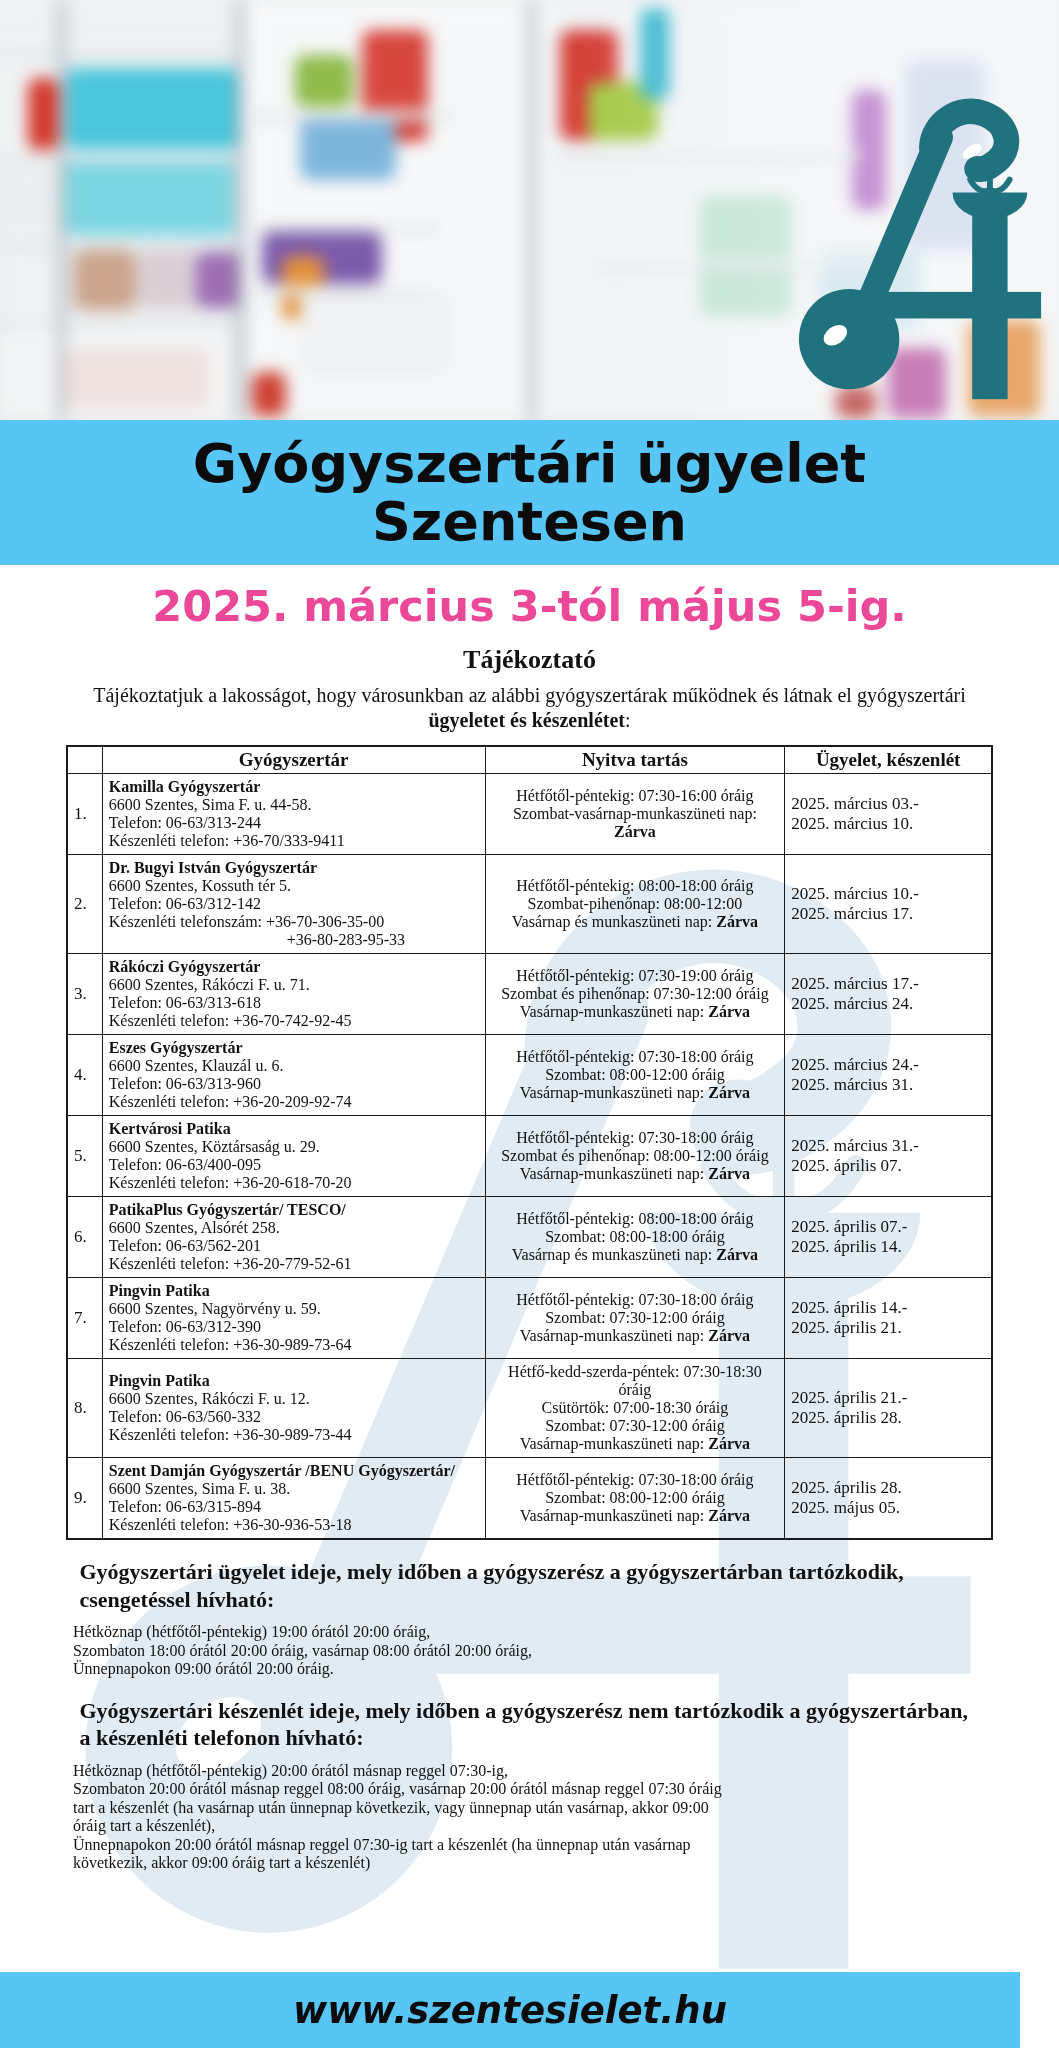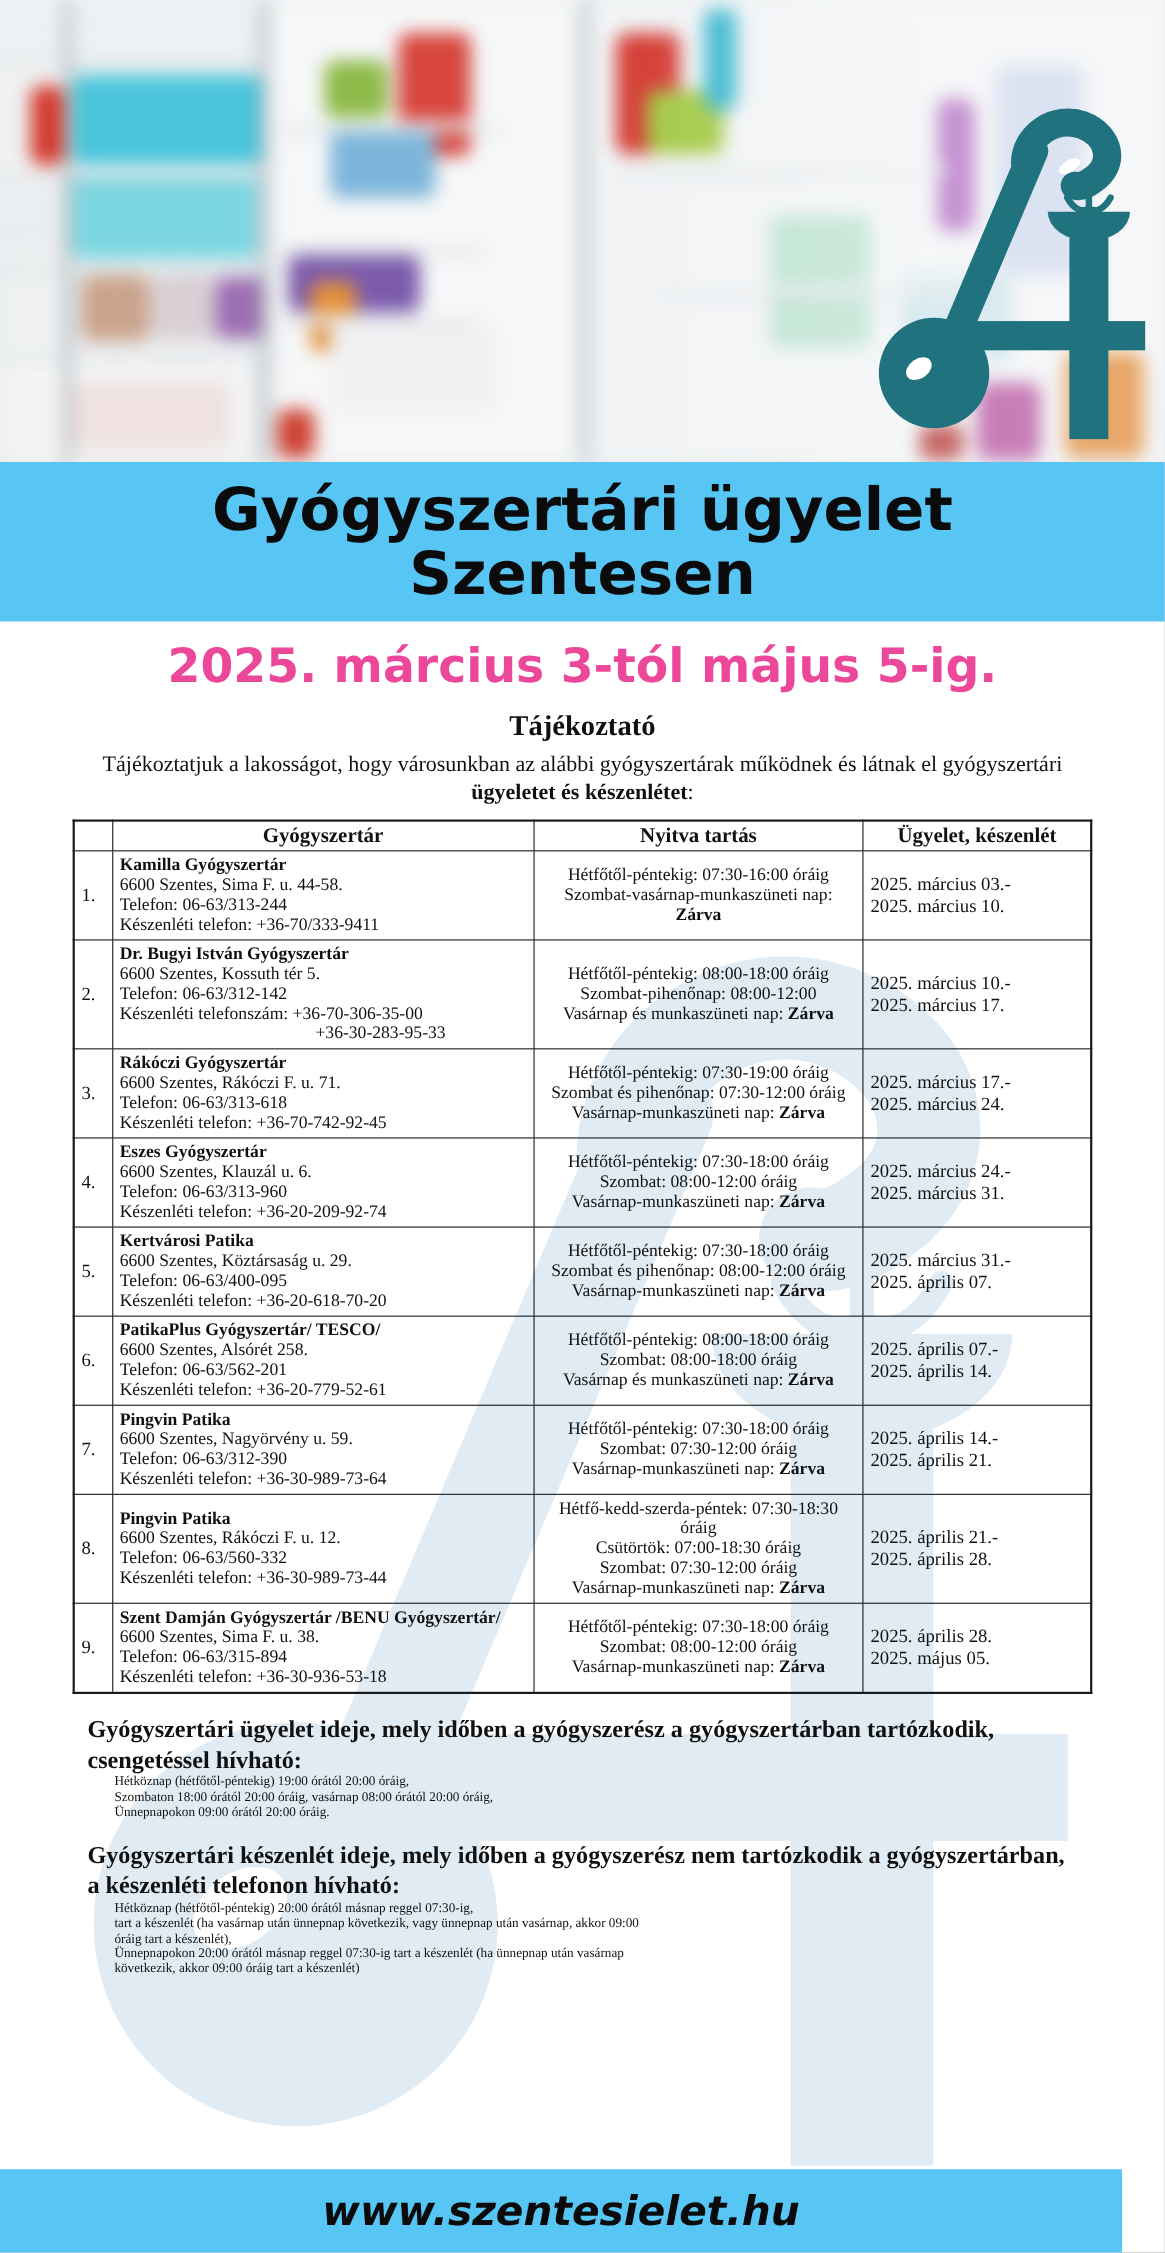--- a/index.html
+++ b/index.html
@@ -50,21 +50,21 @@
   td.c-pharm{vertical-align:top;text-align:left;padding-left:9px;}
   .ph-name{font-weight:bold;}
   .ph-line.indent{padding-left:178px;}
   td.c-hours{text-align:center;}
   td.c-duty{text-align:left;font-size:17px;line-height:20px;}
   
   .sec-heading{
     margin:18px auto 0;max-width:900px;text-align:left;
     font-weight:bold;font-size:22px;line-height:1.25;
   }
-  .sec-para{padding-left:104px;padding-right:60px;font-size:12px;line-height:1.16;}
+  .sec-para{margin-top:10px;padding-left:73px;padding-right:60px;font-size:16px;line-height:1.16;}
   
   .footer{
     position:absolute;left:0;top:1972px;width:1020px;height:76px;background:#57c6f5;
     display:flex;align-items:center;justify-content:center;z-index:2;
   }
   .footer .url{
     font-family:"DejaVu Sans", sans-serif;font-weight:800;font-style:italic;
     font-size:37px;color:#0b0b0b;text-decoration:none;
   }
 </style>
@@ -190,21 +190,21 @@
               <div>2025. március 10.</div>
             </td>
           </tr>
           <tr>
             <td class="c-num">2.</td>
             <td class="c-pharm">
               <div class="ph-name">Dr. Bugyi István Gyógyszertár</div>
               <div class="ph-line">6600 Szentes, Kossuth tér 5.</div>
               <div class="ph-line">Telefon: 06-63/312-142</div>
               <div class="ph-line">Készenléti telefonszám: +36-70-306-35-00</div>
-              <div class="ph-line indent">+36-30-283-95-33</div>
+              <div class="ph-line indent">+36-80-283-95-33</div>
             </td>
             <td class="c-hours">
               <div>Hétfőtől-péntekig: 08:00-18:00 óráig</div>
               <div>Szombat-pihenőnap: 08:00-12:00</div>
               <div>Vasárnap és munkaszüneti nap: <b>Zárva</b></div>
             </td>
             <td class="c-duty">
               <div>2025. március 10.-</div>
               <div>2025. március 17.</div>
             </td>
@@ -342,20 +342,21 @@
     <div class="sec-heading">Gyógyszertári ügyelet ideje, mely időben a gyógyszerész a gyógyszertárban tartózkodik, csengetéssel hívható:</div>
     <div class="sec-para">
         <div>Hétköznap (hétfőtől-péntekig) 19:00 órától 20:00 óráig,</div>
         <div>Szombaton 18:00  órától 20:00 óráig, vasárnap 08:00 órától 20:00 óráig,</div>
         <div>Ünnepnapokon 09:00 órától 20:00 óráig.</div>
       </div>
 
     <div class="sec-heading">Gyógyszertári készenlét ideje, mely időben a gyógyszerész nem tartózkodik a gyógyszertárban, a készenléti telefonon hívható:</div>
     <div class="sec-para">
         <div>Hétköznap (hétfőtől-péntekig) 20:00 órától másnap reggel 07:30-ig,</div>
+        <div>Szombaton 20:00 órától másnap reggel 08:00 óráig, vasárnap 20:00 órától másnap reggel 07:30 óráig</div>
         <div>tart a készenlét (ha vasárnap után ünnepnap következik, vagy ünnepnap után vasárnap, akkor 09:00</div>
         <div>óráig tart a készenlét),</div>
         <div>Ünnepnapokon 20:00 órától másnap reggel 07:30-ig tart a készenlét (ha ünnepnap után vasárnap</div>
         <div>következik, akkor 09:00 óráig tart a készenlét)</div>
       </div>
   </div>
 
   <div class="footer">
     <a class="url" href="#">www.szentesielet.hu</a>
   </div>

